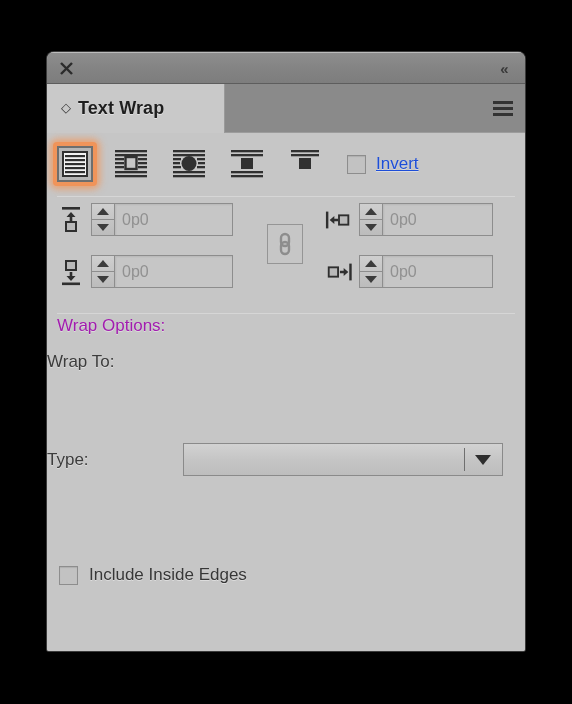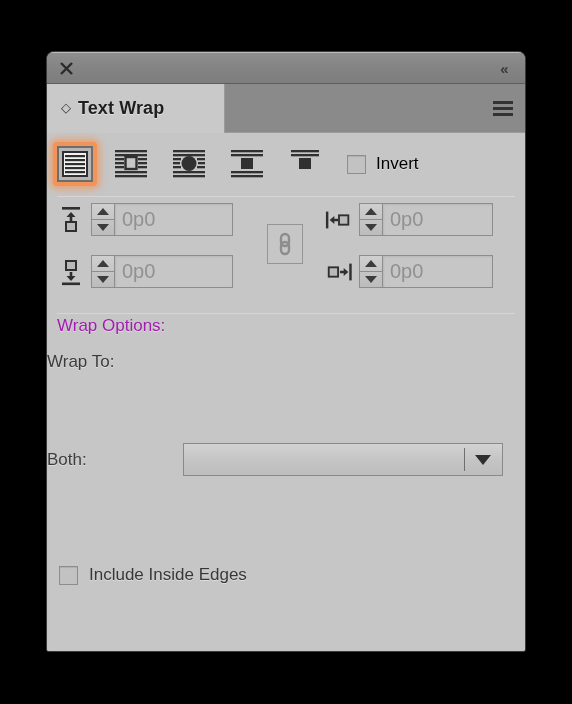--- a/index.html
+++ b/index.html
@@ -141,22 +141,23 @@
   }
   .checkbox-box {
     width: 19px; height: 19px;
     background: #c2c2c2;
     border: 1px solid #8d8d8d;
     box-shadow: inset 0 1px 1px rgba(0,0,0,.10);
   }
   #invert-check .cb-label {
     margin-left: 10px;
     font-size: 17px;
-    color: #000000;
+    color: #1d4ed8;
     text-shadow: 0 1px 0 rgba(255,255,255,.4);
+    text-decoration: underline;
   }
 
   
   #offsets-row { position: absolute; left: 0; top: 64px; height: 116px; width: 100%; }
 
   .offset-field { position: absolute; display: flex; align-items: center; height: 33px; }
   .offset-icon {
     width: 28px; height: 30px;
     display: flex; align-items: center; justify-content: center;
     margin-right: 6px;
@@ -174,21 +175,21 @@
   .stepper .half.up { border-bottom: 1px solid #8d8d8d; }
   .tri-up   { width:0;height:0;border-left:6px solid transparent;border-right:6px solid transparent;border-bottom:7px solid #3c3c3c; }
   .tri-down { width:0;height:0;border-left:6px solid transparent;border-right:6px solid transparent;border-top:7px solid #3c3c3c; }
 
   .offset-input {
     height: 33px;
     border: 1px solid #8d8d8d;
     border-left: none;
     background: #c6c6c6;
     color: #919191;
-    font-size: 20px;
+    font-size: 16px;
     font-family: "Liberation Sans", sans-serif;
     padding: 0 7px;
     display: flex; align-items: center;
     box-shadow: inset 1px 1px 2px rgba(0,0,0,.07);
     cursor: text;
   }
 
   #offset-top    { left: 10px;  top: 6px;  }
   #offset-bottom { left: 10px;  top: 58px; }
   #offset-left   { left: 278px; top: 6px;  }
@@ -469,21 +470,21 @@
 
     <div id="wrap-options-section">
       <div class="section-heading">Wrap Options:</div>
       <div class="form-row">
         <span class="form-label">Wrap To:</span>
       </div>
     </div>
 
     <div id="contour-options-section">
       <div class="form-row">
-        <span class="form-label">Both:</span>
+        <span class="form-label">Type:</span>
         <span class="select-box disabled">
           <span></span>
           <i class="sep"></i>
           <i class="arrow"></i>
         </span>
       </div>
     </div>
 
     <div id="include-inside-edges">
       <span class="checkbox-box"></span>

